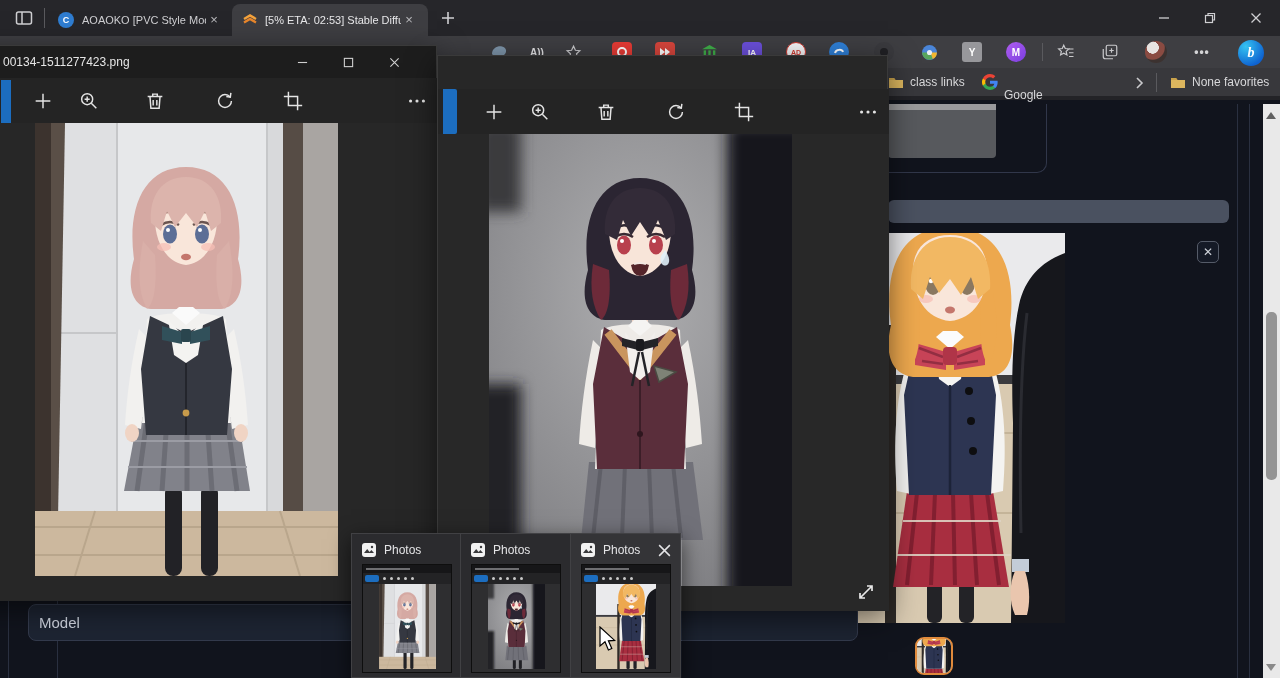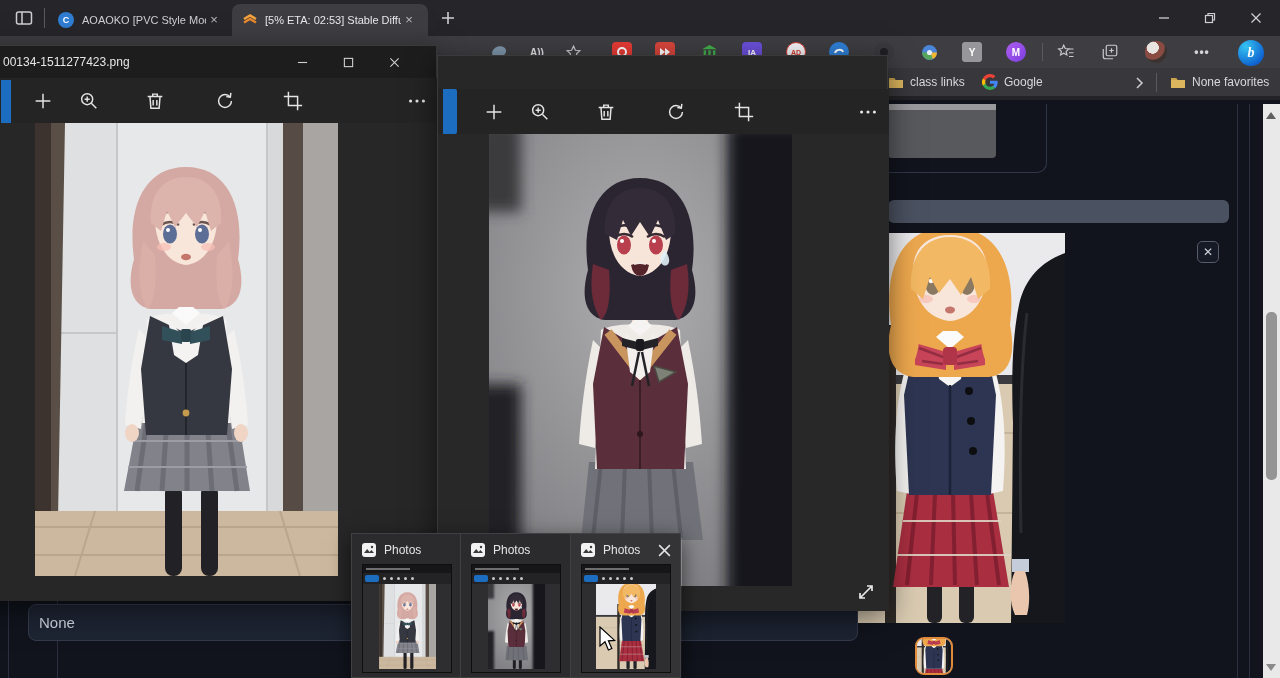--- a/index.html
+++ b/index.html
@@ -368,21 +368,21 @@
     </div>
     <div class="abs favlabel" style="left:910px;top:7px;text-align:center;">class links</div>
     <div class="abs" style="left:982px;top:6px;">
       <svg width="16" height="16" viewBox="0 0 24 24">
           <path fill="#4285F4" d="M23.5 12.3c0-.8-.1-1.6-.2-2.3H12v4.5h6.5c-.3 1.5-1.2 2.8-2.4 3.6v3h3.9c2.3-2.1 3.5-5.2 3.5-8.8z"></path>
           <path fill="#34A853" d="M12 24c3.2 0 6-1.1 8-2.9l-3.9-3c-1.1.7-2.5 1.2-4.1 1.2-3.1 0-5.8-2.1-6.7-5H1.3v3.1C3.3 21.3 7.3 24 12 24z"></path>
           <path fill="#FBBC05" d="M5.3 14.3c-.2-.7-.4-1.5-.4-2.3s.1-1.6.4-2.3V6.6H1.3a12 12 0 0 0 0 10.8l4-3.1z"></path>
           <path fill="#EA4335" d="M12 4.8c1.8 0 3.4.6 4.6 1.8l3.4-3.4C18 1.2 15.2 0 12 0 7.3 0 3.3 2.7 1.3 6.6l4 3.1c.9-2.9 3.6-4.9 6.7-4.9z"></path>
         </svg>
     </div>
-    <div class="abs favlabel" style="left:1004px;top:7px;">Google</div>
+    <div class="abs favlabel" style="left:1004px;top:20px;">Google</div>
     <div class="abs" style="left:1132px;top:8px;">
       <svg width="14" height="14" viewBox="0 0 14 14">
           <path d="M5 2l5 5-5 5" fill="none" stroke="#c9c9cc" stroke-width="1.6"></path>
         </svg>
     </div>
     <div class="abs sep" style="left:1156px;top:5px;height:19px;"></div>
     <div class="abs" style="left:1170px;top:7px;">
       <svg width="16" height="14" viewBox="0 0 16 14">
           <path d="M1 3h5l1.5 2H15v8H1z" fill="#dcb65e"></path>
           <path d="M1 3h5l1.5 2H1z" fill="#c9a24b"></path>
@@ -401,21 +401,21 @@
     <div class="abs sdline" style="left:57px;top:496px;width:1px;height:78px;"></div>
 
     <div class="abs" style="left:765px;top:129px;width:300px;height:390px;overflow:hidden;">
       <svg width="300" height="390" viewBox="0 0 300 390">
           <use href="#g3"></use>
         </svg>
     </div>
     <div class="abs" id="sd-close" style="top:137px;">✕</div>
 
     <div class="abs" id="none-field" style="top:500px;">
-      <span>None</span>
+      <span>Model</span>
     </div>
 
     <div class="abs" id="orange-thumb" style="top:533px;">
       <svg width="34" height="34" viewBox="95 0 180 390" preserveAspectRatio="xMidYMid slice">
           <use href="#g3"></use>
         </svg>
     </div>
 
     <div class="abs" id="scrollbar" style="top:0;">
       <div class="abs tri-up" style="left:3px;top:8px;"></div>

